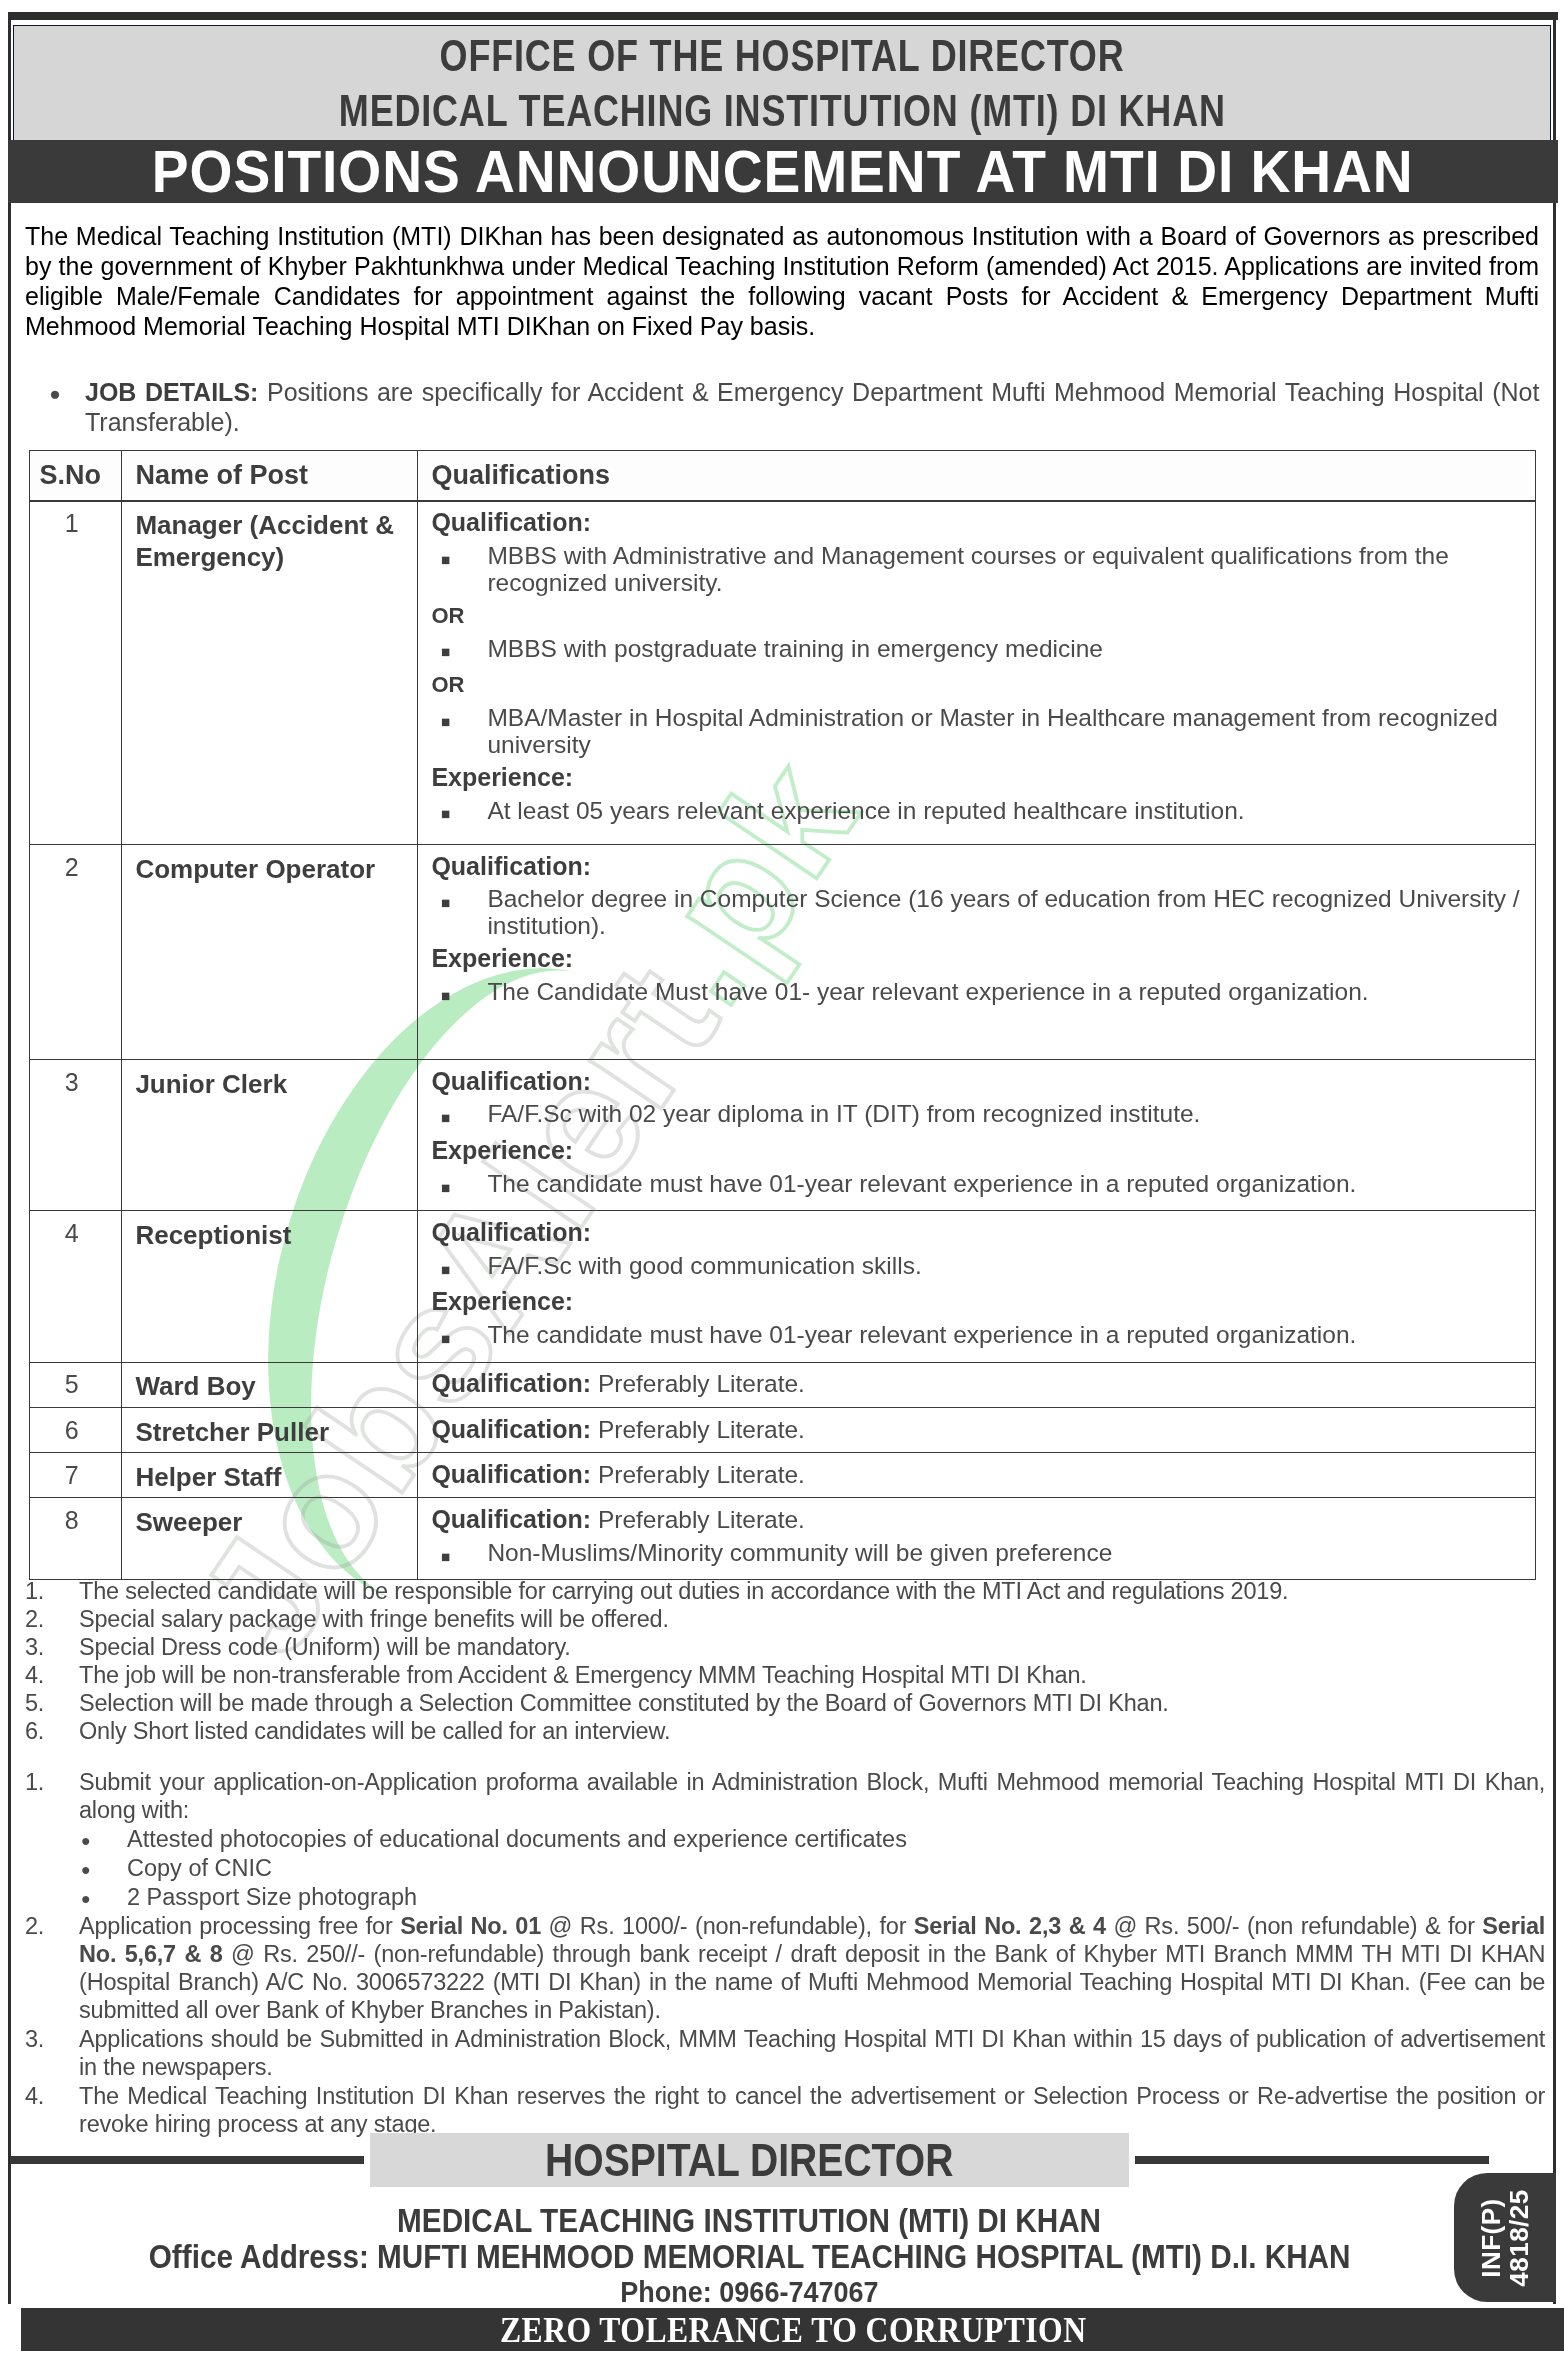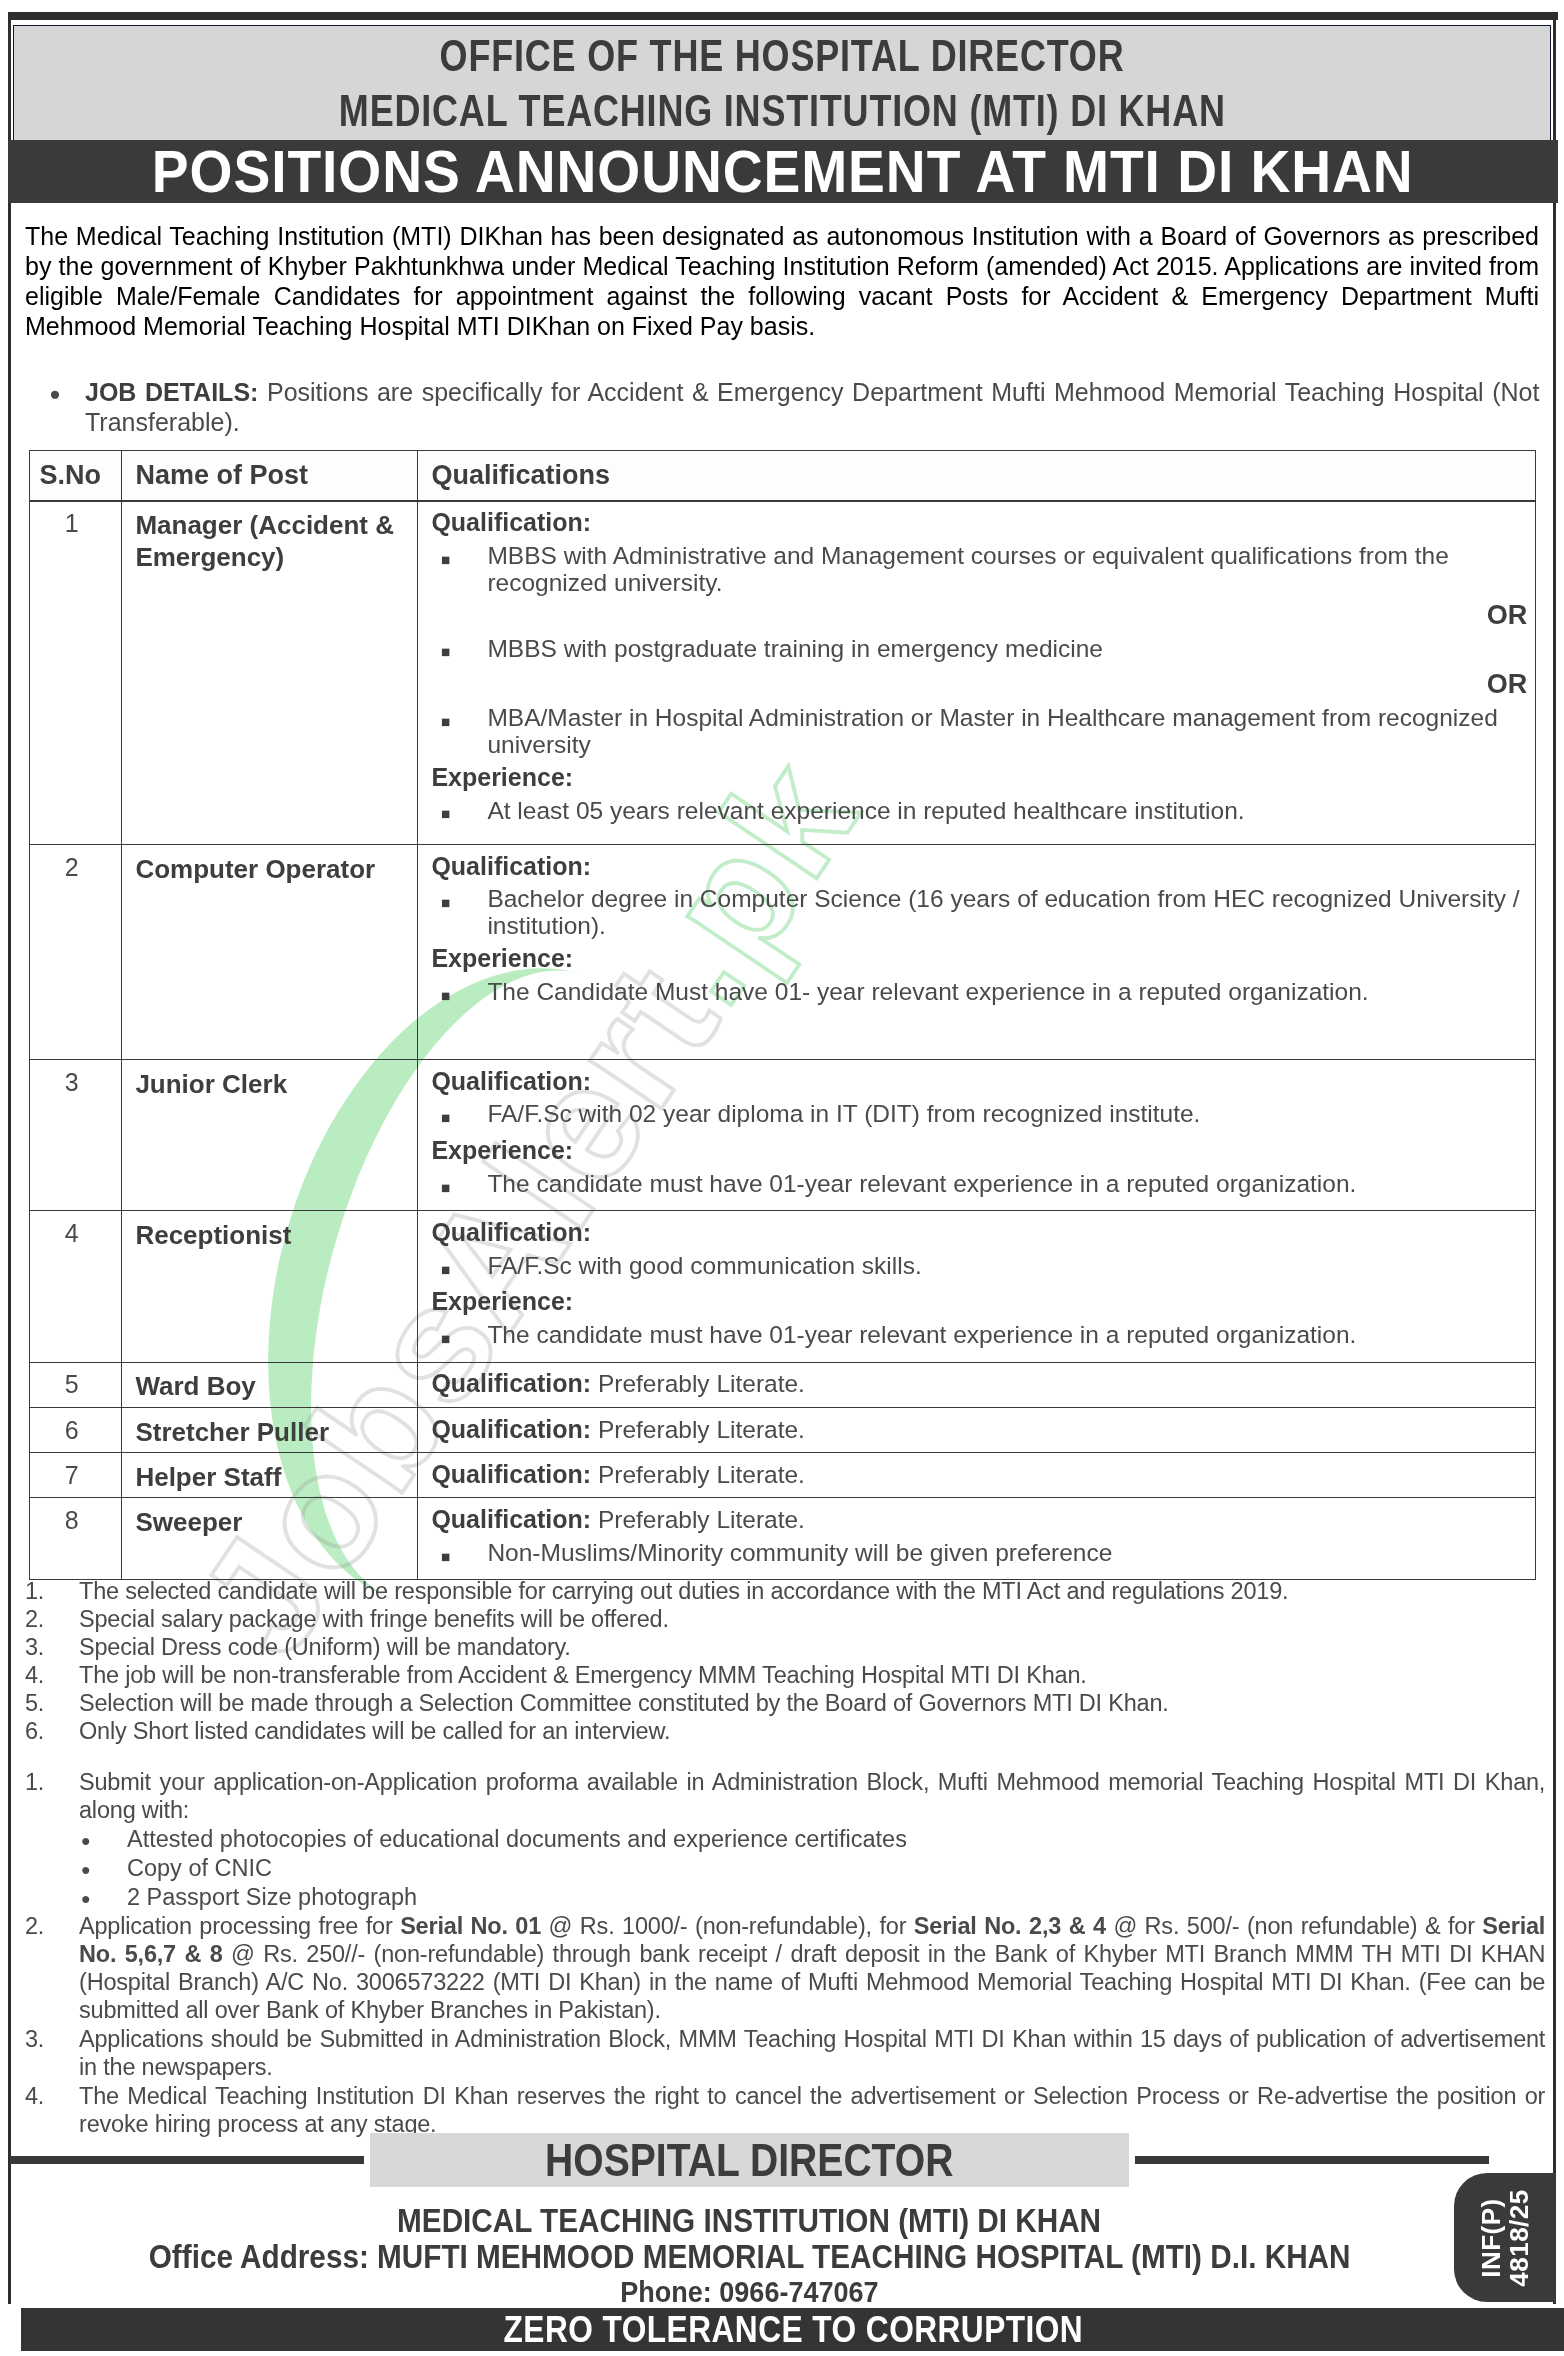--- a/index.html
+++ b/index.html
@@ -73,21 +73,21 @@
   table.jobs th {
     font-size:27px; font-weight:bold; color:#3e3e3e; text-align:left;
     height:50px; padding:3.8px 5.8px 3.8px 13.4px; background:#fdfdfd;
   }
   table.jobs th.sno { text-align:left; padding-left:9.6px; }
   table.jobs td { vertical-align:top; padding:7.7px 7.7px 3.8px 13.4px; background:transparent; }
   td.sno { text-align:center; font-size:25px; padding-left:0 !important; color:#4a4a4a; }
   td.post { font-weight:bold; font-size:26px; line-height:32px; color:#3e3e3e; }
   td.quals { font-size:24.5px; line-height:27px; color:#4a4a4a; }
   .q-label { font-weight:bold; font-size:25px; margin-bottom:5.8px; }
-  .or-line { font-weight:bold; font-size:27px; margin-bottom:5.8px;text-align:right; }
+  .or-line { font-weight:bold; font-size:22px; margin-bottom:5.8px; }
   .q-bullet { display:flex; margin-bottom:5.8px; }
   .q-bullet .sq { width:56px; flex:none; font-size:15.4px; padding-top:3.8px; padding-left:9.6px; color:#3e3e3e; }
   .q-bullet .bt { flex:1; padding-right:5.8px; }
   .q-inline { font-size:24.5px; margin-bottom:5.8px; }
   .q-inline b { font-size:25px; }
 
   
   .sec { left:25px; width:1524px; color:#4a4a4a; }
   .sec-heading { font-weight:bold; font-size:25px; color:#3c3c3c; letter-spacing:-0.3px; margin-bottom:2.9px; }
   .gi-item { display:flex; font-size:23.5px; line-height:28px; letter-spacing:-0.2px; }
@@ -121,21 +121,21 @@
     display:flex; align-items:center; justify-content:center;
   }
   .inf-rot {
     transform:rotate(-90deg); color:#ffffff; font-weight:bold; font-size:26px;
     line-height:28px; text-align:center; white-space:nowrap; letter-spacing:0.5px;
   }
   .bottom-bar {
     left:21px; top:2308px; width:1544px; height:43px; background:#343434;
     display:flex; align-items:center; justify-content:center;
   }
-  .bottom-bar .t { color:#ffffff; font-weight:bold; font-size:36px; letter-spacing:0.5px; }
+  .bottom-bar .t { color:#ffffff; font-weight:bold; font-size:36px; letter-spacing:0.5px;font-family:Liberation Serif, serif; }
   .bottom-bar .cond { transform:scaleX(0.88); }
 </style>
 </head>
 <body>
 
 <div class="wm-swoosh"></div>
 <div class="wm-text">JobsAlert<span class="pk">.pk</span></div>
 
 <div class="content">
 

